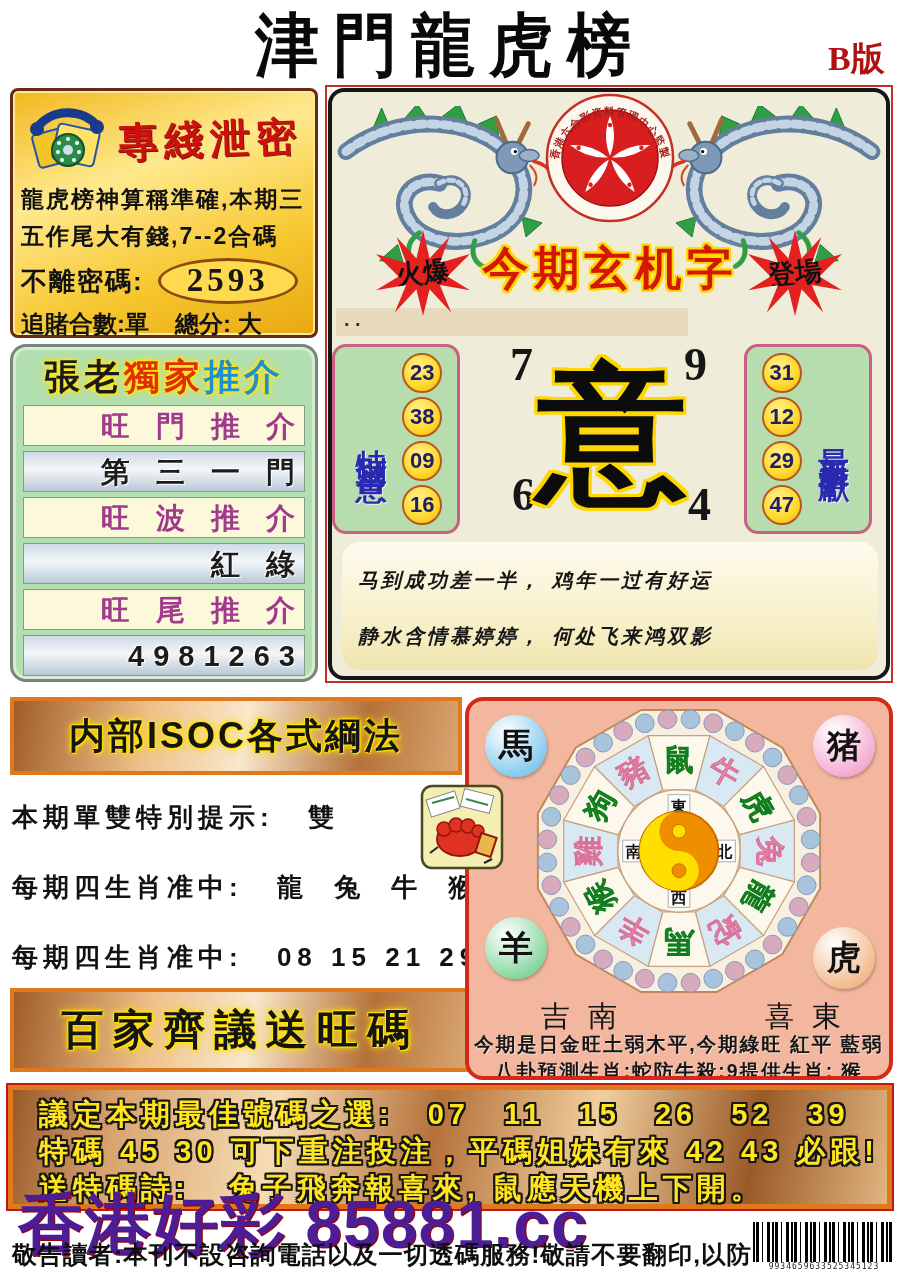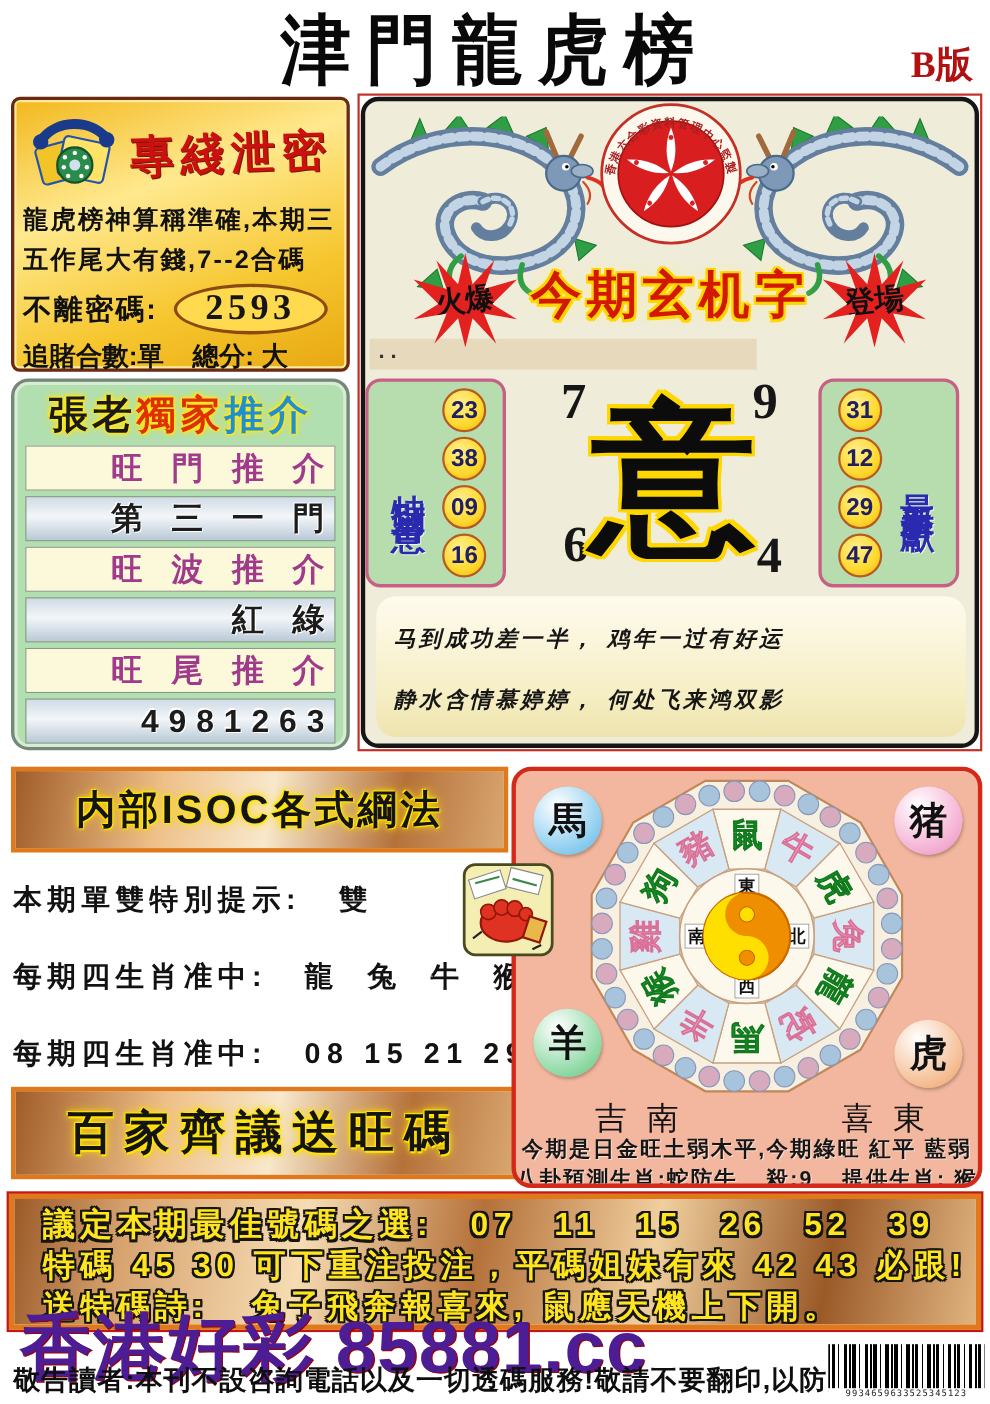--- a/index.html
+++ b/index.html
@@ -118,21 +118,21 @@
   .ball.pos0 { left:16px; top:14px; } .ball.pos1 { left:344px; top:14px; }
   .ball.pos2 { left:16px; top:216px; } .ball.pos3 { left:344px; top:226px; }
   .wheel-wrap { position:absolute; left:62px; top:2px; width:296px; height:296px; }
   .luck { position:absolute; top:296px; font-size:29px; font-weight:400; color:#141414;
     letter-spacing:18px; }
   .luck.left { left:72px; } .luck.right { left:296px; }
   .zline { position:absolute; left:0; width:100%; text-align:center; font-size:19.5px;
     font-weight:900; color:#161616; letter-spacing:2px; white-space:nowrap;
     text-shadow:1px 1px 0 rgba(255,255,255,.55); }
   .zline1 { top:330px; }
-  .zline2 { top:357px; display:flex; justify-content:center; gap:26px; }
+  .zline2 { top:357px; display:flex; justify-content:center; }
 
   
   .band { position:absolute; left:8px; top:1085px; width:884px; height:124px;
     border:5px solid #e0791c; box-shadow:0 0 0 2px #c01818;
     background:linear-gradient(100deg,#9a5a28 0%,#d8a470 12%,#f6dcb2 30%,#b5713a 48%,#f0cf9e 66%,#9a5a28 84%,#e0b480 100%);
     padding:6px 0 0 26px; z-index:1; }
   .band-line { font-size:29px; font-weight:900; color:#ffe41e; letter-spacing:5px;
     line-height:37px; white-space:nowrap;
     text-shadow:2px 0 0 #151515,-2px 0 0 #151515,0 2px 0 #151515,0 -2px 0 #151515,
       2px 2px 0 #151515,-2px -2px 0 #151515,2px -2px 0 #151515,-2px 2px 0 #151515; }

